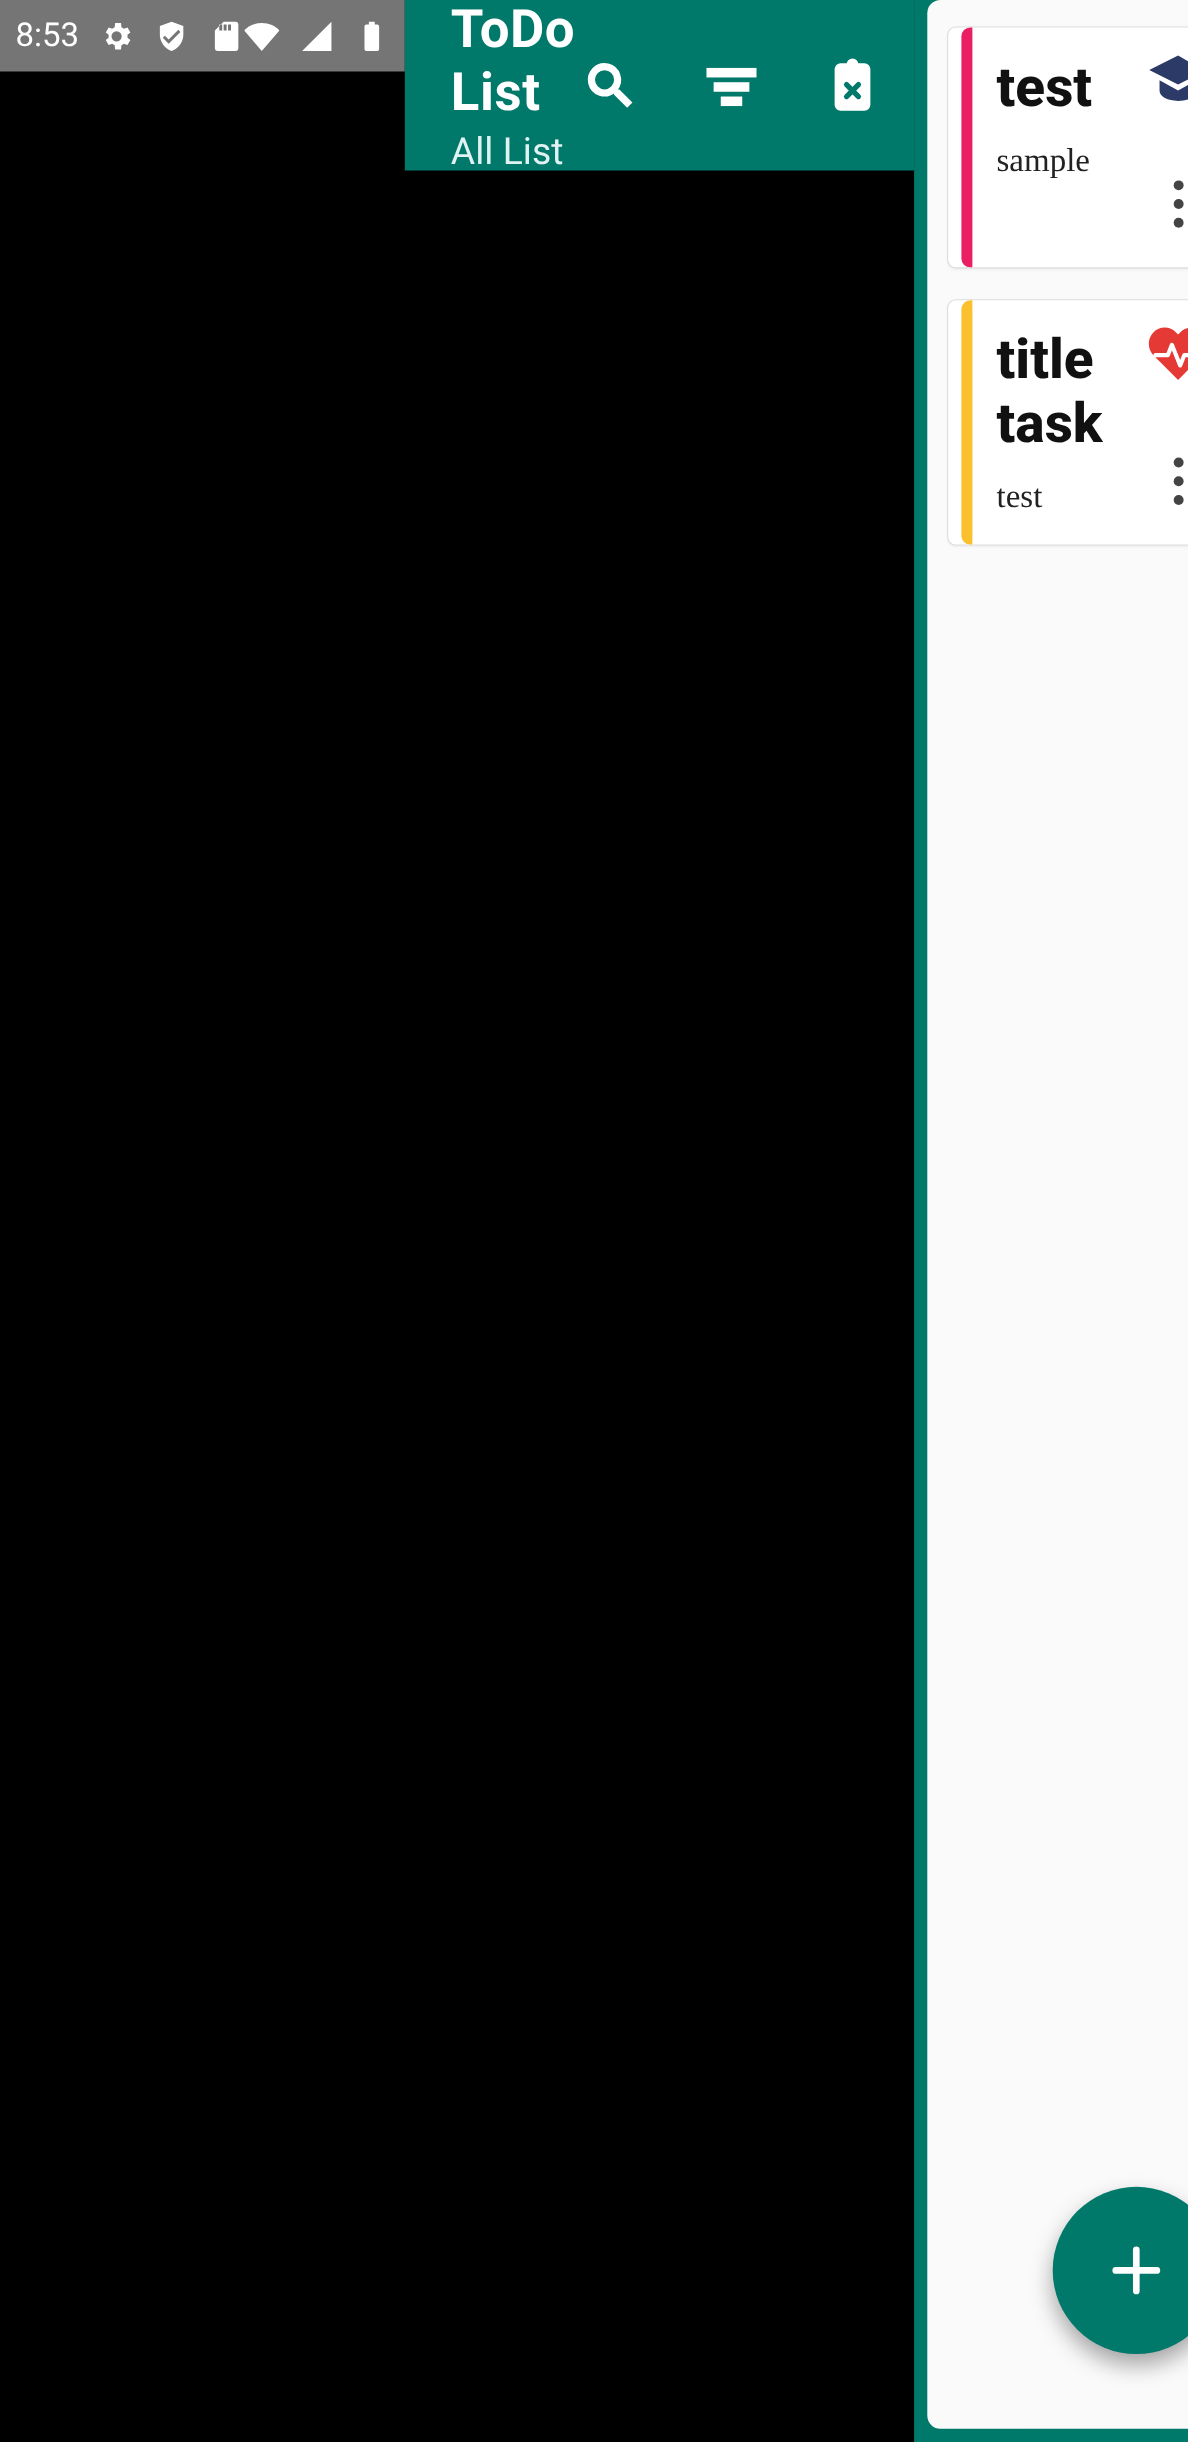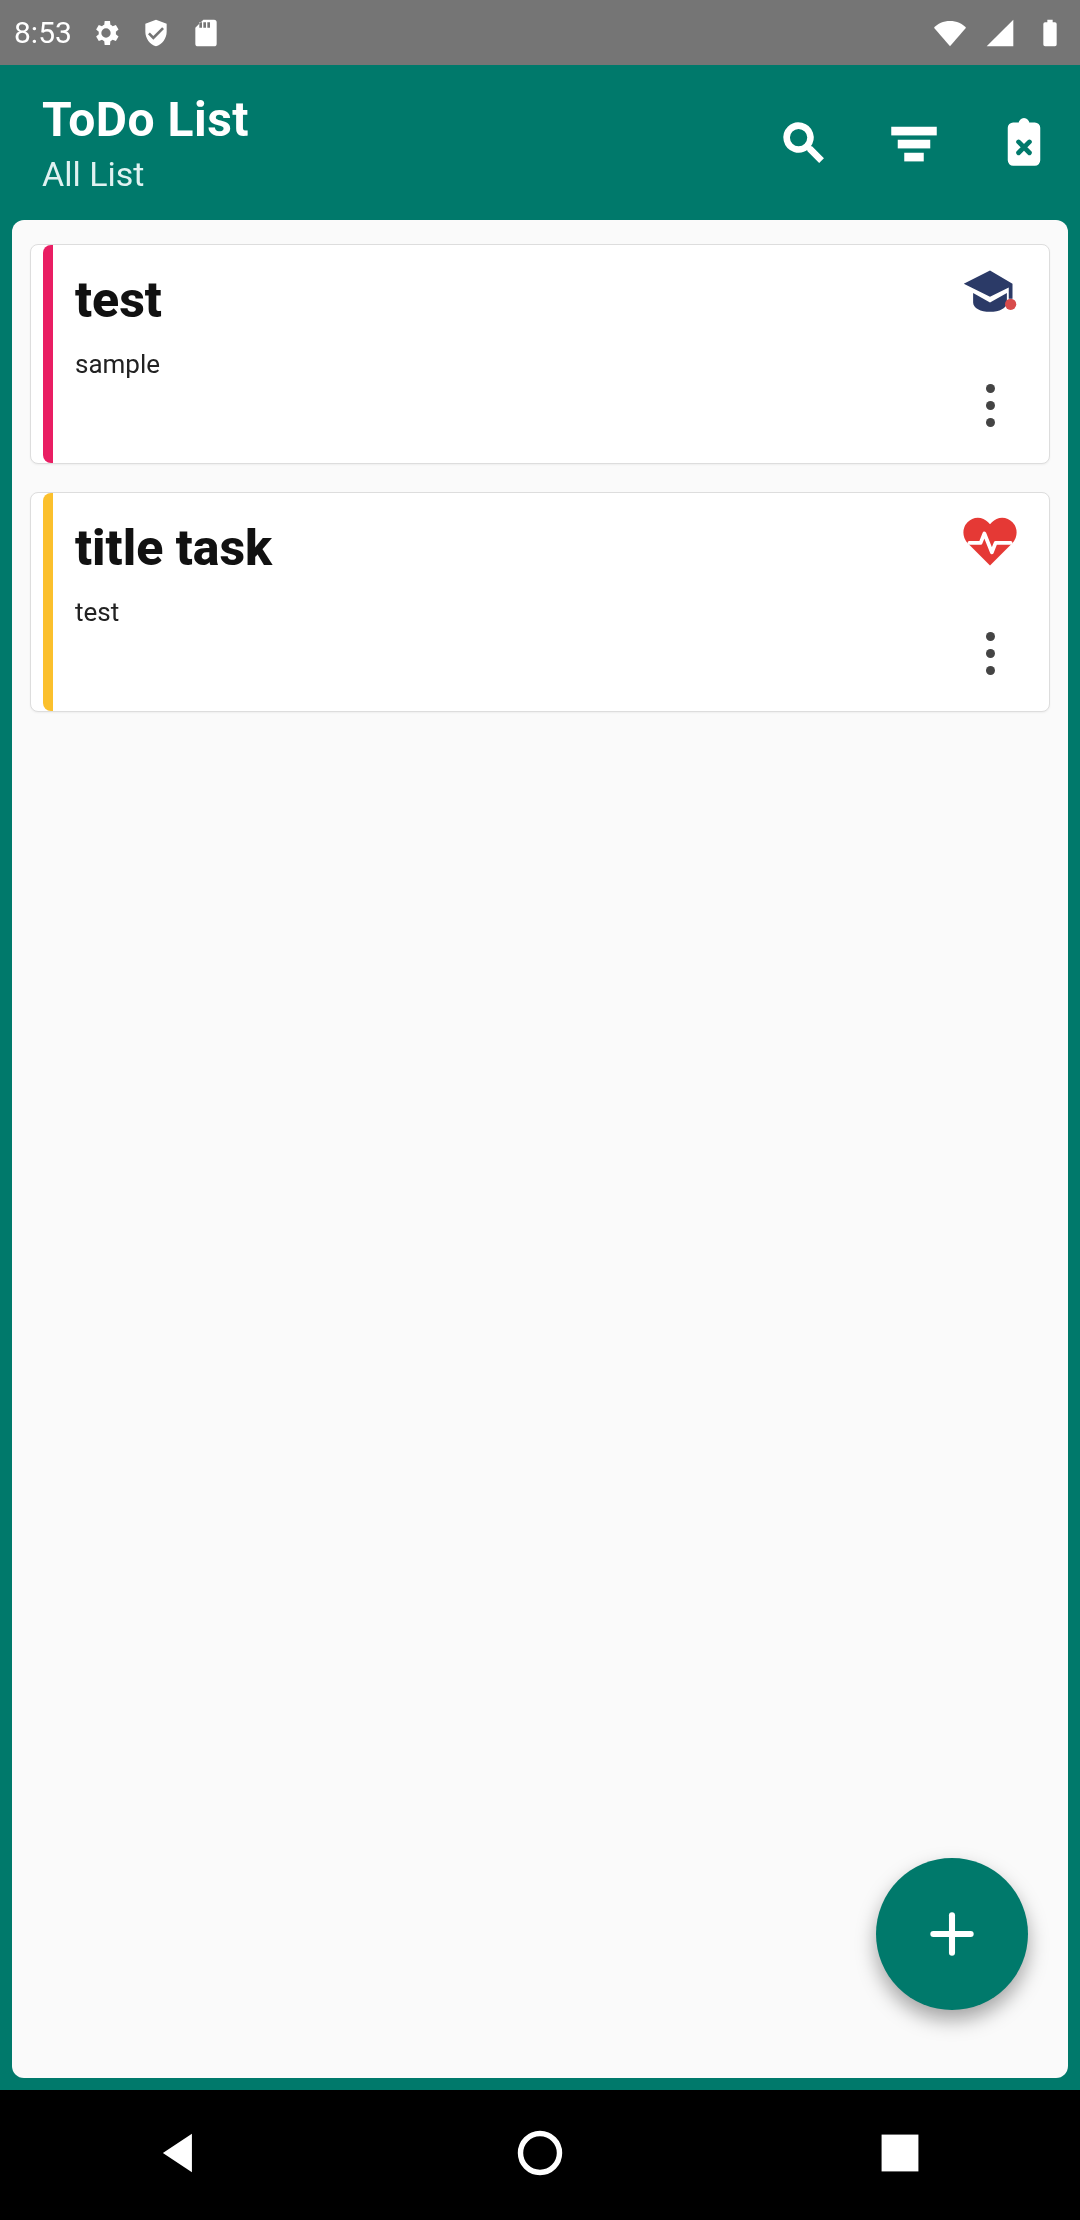--- a/index.html
+++ b/index.html
@@ -1,17 +1,17 @@
 <!DOCTYPE html>
 <html><head>
 <meta charset="utf-8">
 <style>
   * { box-sizing: border-box; margin: 0; padding: 0; }
   html, body { width: 1080px; height: 2220px; font-family: Roboto, Arial, sans-serif; background: #000; overflow: hidden; }
-  .viewport { width: 1080px; height: 2220px; position: relative; display: flex; flex-direction: column; }
+  .viewport { width: 1080px; height: 2220px; position: relative; display: flex; flex-direction: row; }
 
   
   .status-bar { height: 65px; background: #757575; color: #fff; display: flex; align-items: center; justify-content: space-between; padding: 0 14px; font-size: 30px; }
   .status-left, .status-right { display: flex; align-items: center; gap: 18px; }
   .status-left span, .status-right span { display: inline-flex; align-items: center; }
   .sb-icon { width: 32px; height: 32px; }
   .sb-icon svg { width: 100%; height: 100%; }
 
   
   .app-bar { background: #00796b; height: 155px; display: flex; align-items: center; padding: 0 24px 0 42px; }
@@ -24,21 +24,21 @@
 
   
   .content-wrap { position: relative; flex: 1; background: #00796b; padding: 0 12px 12px; display: flex; }
   .content { flex: 1; background: #fafafa; border-radius: 12px; padding: 24px 18px; display: flex; flex-direction: column; gap: 28px; overflow: hidden; }
 
   
   .card { position: relative; background: #fff; border: 1px solid #ddd; border-radius: 8px; display: flex; min-height: 220px; box-shadow: 0 1px 2px rgba(0,0,0,.05); padding-left: 12px; }
   .card-stripe { width: 10px; border-top-left-radius: 8px; border-bottom-left-radius: 8px; }
   .card-body { flex: 1; padding: 26px 18px 26px 22px; display: flex; flex-direction: column; gap: 20px; }
   .card-title { font-size: 50px; font-weight: 800; color: #111; }
-  .card-note { font-size: 26px; color: #222; }
+  .card-note { font-size: 30px; color: #222; font-family: Liberation Serif, serif; }
   .card-right { width: 110px; display: flex; flex-direction: column; align-items: center; justify-content: space-between; padding: 18px 8px 18px 0; }
   .cat-icon { width: 60px; height: 60px; }
   .cat-icon svg { width: 100%; height: 100%; }
   .more-btn { width: 60px; height: 80px; display: flex; flex-direction: column; align-items: center; justify-content: center; gap: 8px; }
   .more-btn .dot { width: 9px; height: 9px; background: #444; border-radius: 50%; }
 
   
   .fab { position: absolute; right: 52px; bottom: 80px; width: 152px; height: 152px; border-radius: 50%; background: #00796b; display: flex; align-items: center; justify-content: center; box-shadow: 0 10px 20px rgba(0,0,0,.35); }
   .fab svg { width: 56px; height: 56px; stroke: #fff; }
 

